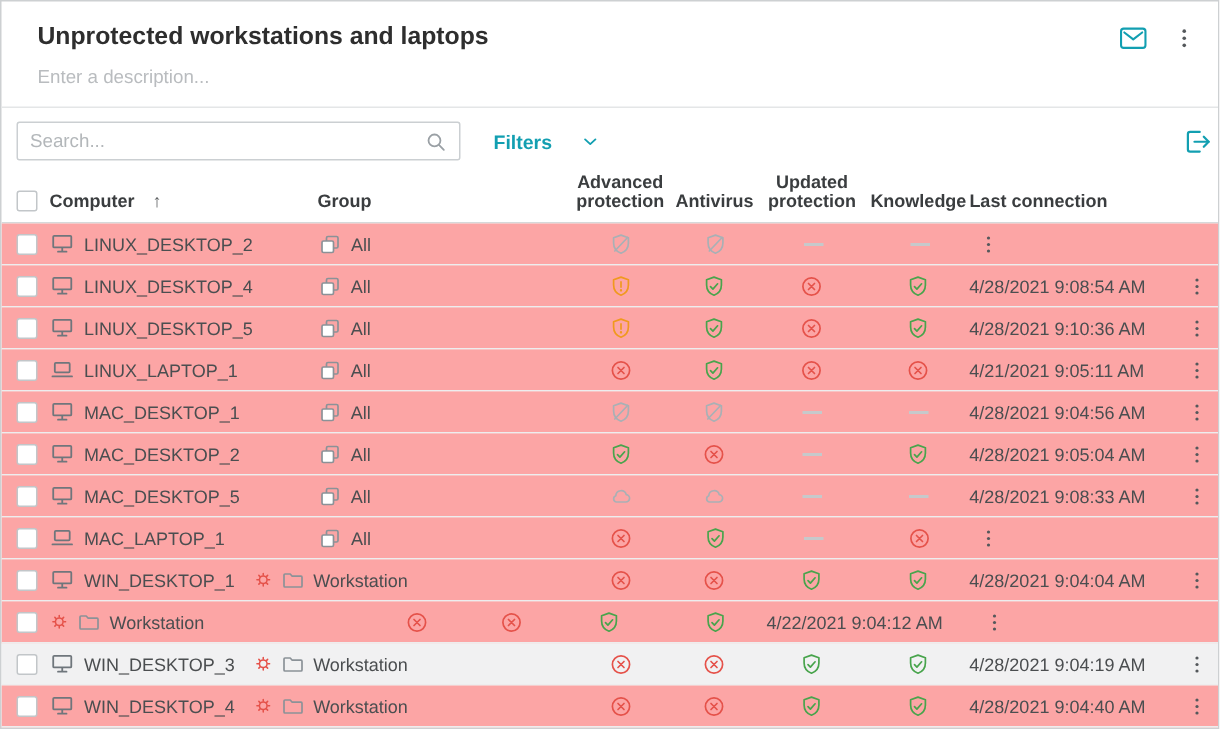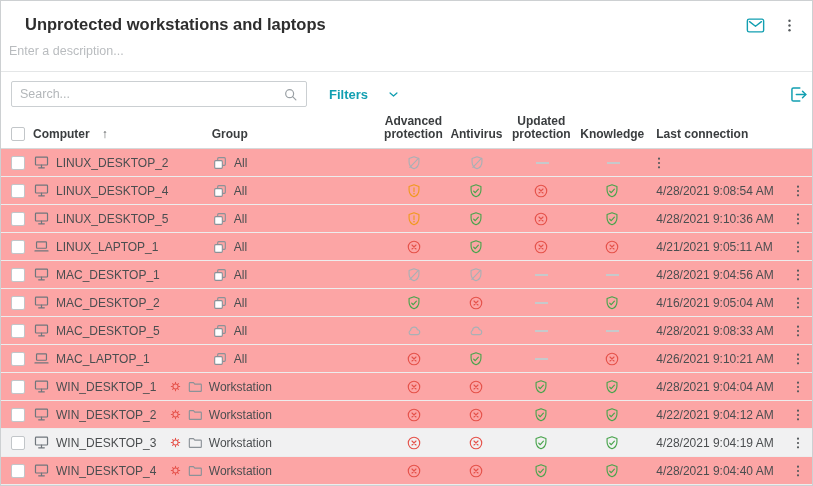--- a/index.html
+++ b/index.html
@@ -8,21 +8,21 @@
   .app{width:813px;height:486px;border:1px solid #cdd0d2;background:#fff;overflow:hidden}
 
   .titlebar{display:flex;justify-content:space-between;align-items:flex-start;padding:13px 14px 0 24px}
   .page-title{font-size:16.5px;line-height:20px;color:#2e2e2e;font-weight:bold}
   .titlebar-actions{display:flex;align-items:center;gap:15px;padding-top:1px}
   .ic-mail{color:var(--accent);display:inline-flex;cursor:pointer}
   .ic-mail svg{width:21px;height:21px}
   .ic-kebab{color:#54585b;display:inline-flex;cursor:pointer}
   .ic-kebab svg{width:17px;height:17px}
 
-  .description{padding:8px 8px 12px;font-size:12.5px;line-height:15px;color:#b9bcbf;cursor:text}
+  .description{padding:8px 24px 12px;font-size:12.5px;line-height:15px;color:#b9bcbf;cursor:text}
   .divider{border-top:1px solid #e4e6e7}
 
   .toolbar{display:flex;align-items:center;padding:9px 3px 8px 10px}
   .searchbox{width:296px;height:26px;border:1px solid #cbcfd2;border-radius:2px;display:flex;align-items:center;padding:0 7px 0 8px;background:#fff}
   .searchbox input{flex:1;border:none;outline:none;font-size:12.5px;color:#4c4f52;font-family:inherit;background:transparent}
   .searchbox input::placeholder{color:#b3b7ba}
   .ic-search{color:#9aa0a5;display:inline-flex}
   .ic-search svg{width:17px;height:17px}
   .filters{display:flex;align-items:center;gap:18px;margin-left:22px;color:var(--accent);font-size:13px;font-weight:bold;cursor:pointer}
   .filters svg{width:15px;height:15px}
@@ -38,21 +38,21 @@
 
   .c-check{width:22px;display:flex;align-items:center}
   .c-computer{width:136px;display:flex;align-items:center;gap:6px;overflow:hidden}
   .c-threat{width:18px;display:flex;align-items:center}
   .c-group{width:190px;display:flex;align-items:center;gap:6px;overflow:hidden}
   .c-group.indent{padding-left:25px}
   .thead .c-group{padding-left:25px}
   .c-status{display:flex;justify-content:center;align-items:center}
   .c-adv{width:74px}.c-av{width:52px}.c-upd{width:78px}.c-knw{width:64px}
   .thead .c-status{display:block;text-align:center}
-  .c-date{width:140px;padding-left:12px;white-space:nowrap}
+  .c-date{width:140px;padding-left:2px;white-space:nowrap}
   .c-kebab{width:28px;display:flex;justify-content:center;align-items:center;color:#54585b;cursor:pointer}
   .c-kebab svg{width:16px;height:16px}
 
   .cb{appearance:none;-webkit-appearance:none;width:14px;height:14px;border:1px solid #c2c6c9;border-radius:2px;
       background:#fff;cursor:pointer;margin:0}
   .sort{font-size:12px;color:#55585a;margin-left:6px;cursor:pointer}
 
   .dev{width:17px;height:17px;color:#6f767c;flex:0 0 auto}
   .grp{width:16px;height:16px;color:#8b9298;flex:0 0 auto}
   .threat{width:13px;height:13px;color:var(--error)}
@@ -461,21 +461,21 @@
           <span class="dash"></span>
         </div>
     <div class="c-status c-knw">
           <span class="st ok">
             <svg viewBox="0 0 24 24" fill="none" stroke="currentColor" stroke-width="1.7" stroke-linecap="round" stroke-linejoin="round">
               <path d="M12 2.6l7.4 2.7v5.1c0 4.9-3 8.6-7.4 10.3-4.4-1.7-7.4-5.4-7.4-10.3V5.3z"></path>
               <path d="M8.5 12.1l2.4 2.5 4.7-5.3"></path>
             </svg>
           </span>
         </div>
-    <div class="c-date">4/16/2021 9:05:04 AM</div>
+    <div class="c-date">4/28/2021 9:05:04 AM</div>
     <div class="c-kebab">
           <svg viewBox="0 0 24 24">
             <circle cx="12" cy="5.5" r="1.6" fill="currentColor"></circle>
             <circle cx="12" cy="12" r="1.6" fill="currentColor"></circle>
             <circle cx="12" cy="18.5" r="1.6" fill="currentColor"></circle>
           </svg>
         </div>
   </div>
 
   <div class="row">
@@ -566,21 +566,20 @@
           <span class="dash"></span>
         </div>
     <div class="c-status c-knw">
           <span class="st err">
             <svg viewBox="0 0 24 24" fill="none" stroke="currentColor" stroke-width="1.7" stroke-linecap="round" stroke-linejoin="round">
               <circle cx="12" cy="12" r="8.6"></circle>
               <path d="M9 9l6 6M15 9l-6 6"></path>
             </svg>
           </span>
         </div>
-    <div class="c-date">4/26/2021 9:10:21 AM</div>
     <div class="c-kebab">
           <svg viewBox="0 0 24 24">
             <circle cx="12" cy="5.5" r="1.6" fill="currentColor"></circle>
             <circle cx="12" cy="12" r="1.6" fill="currentColor"></circle>
             <circle cx="12" cy="18.5" r="1.6" fill="currentColor"></circle>
           </svg>
         </div>
   </div>
 
   <div class="row">
@@ -647,27 +646,20 @@
             <circle cx="12" cy="12" r="1.6" fill="currentColor"></circle>
             <circle cx="12" cy="18.5" r="1.6" fill="currentColor"></circle>
           </svg>
         </div>
   </div>
 
   <div class="row">
     <div class="c-check">
           <input type="checkbox" class="cb" style="">
         </div>
-    <div class="c-computer">
-      <span class="dev"><svg viewBox="0 0 24 24" fill="none" stroke="currentColor" stroke-width="1.7" stroke-linecap="round" stroke-linejoin="round">
-              <rect x="3.5" y="4.5" width="17" height="11" rx="1"></rect>
-              <path d="M12 15.8v3M8 19.5h8"></path>
-            </svg></span>
-      <span>WIN_DESKTOP_2</span>
-    </div>
     <div class="c-threat">
           <span class="st threat" style="display:inline-flex">
             <svg viewBox="0 0 24 24" fill="none" stroke="currentColor" stroke-width="1.9" stroke-linecap="round" style="width:13px;height:13px">
               <circle cx="12" cy="12" r="4.7"></circle>
               <path d="M12 4.2v2.1M12 17.7v2.1M4.2 12h2.1M17.7 12h2.1M6.6 6.6l1.5 1.5M15.9 15.9l1.5 1.5M17.4 6.6l-1.5 1.5M8.1 15.9l-1.5 1.5"></path>
             </svg>
           </span>
         </div>
     <div class="c-group">
       <span class="grp"><svg viewBox="0 0 24 24" fill="none" stroke="currentColor" stroke-width="1.7" stroke-linecap="round" stroke-linejoin="round">

